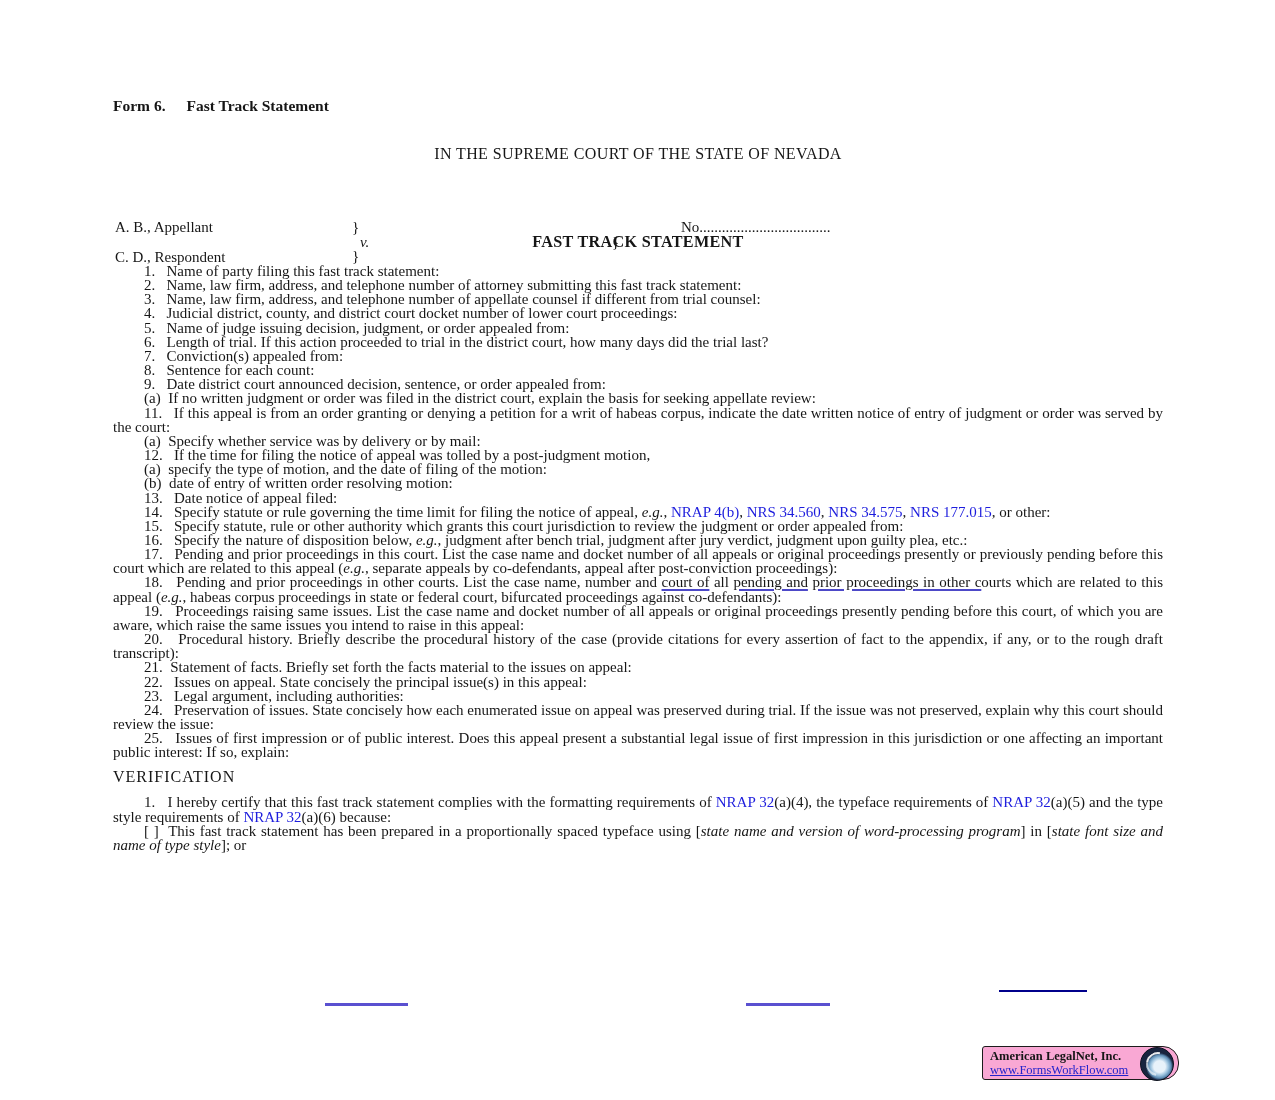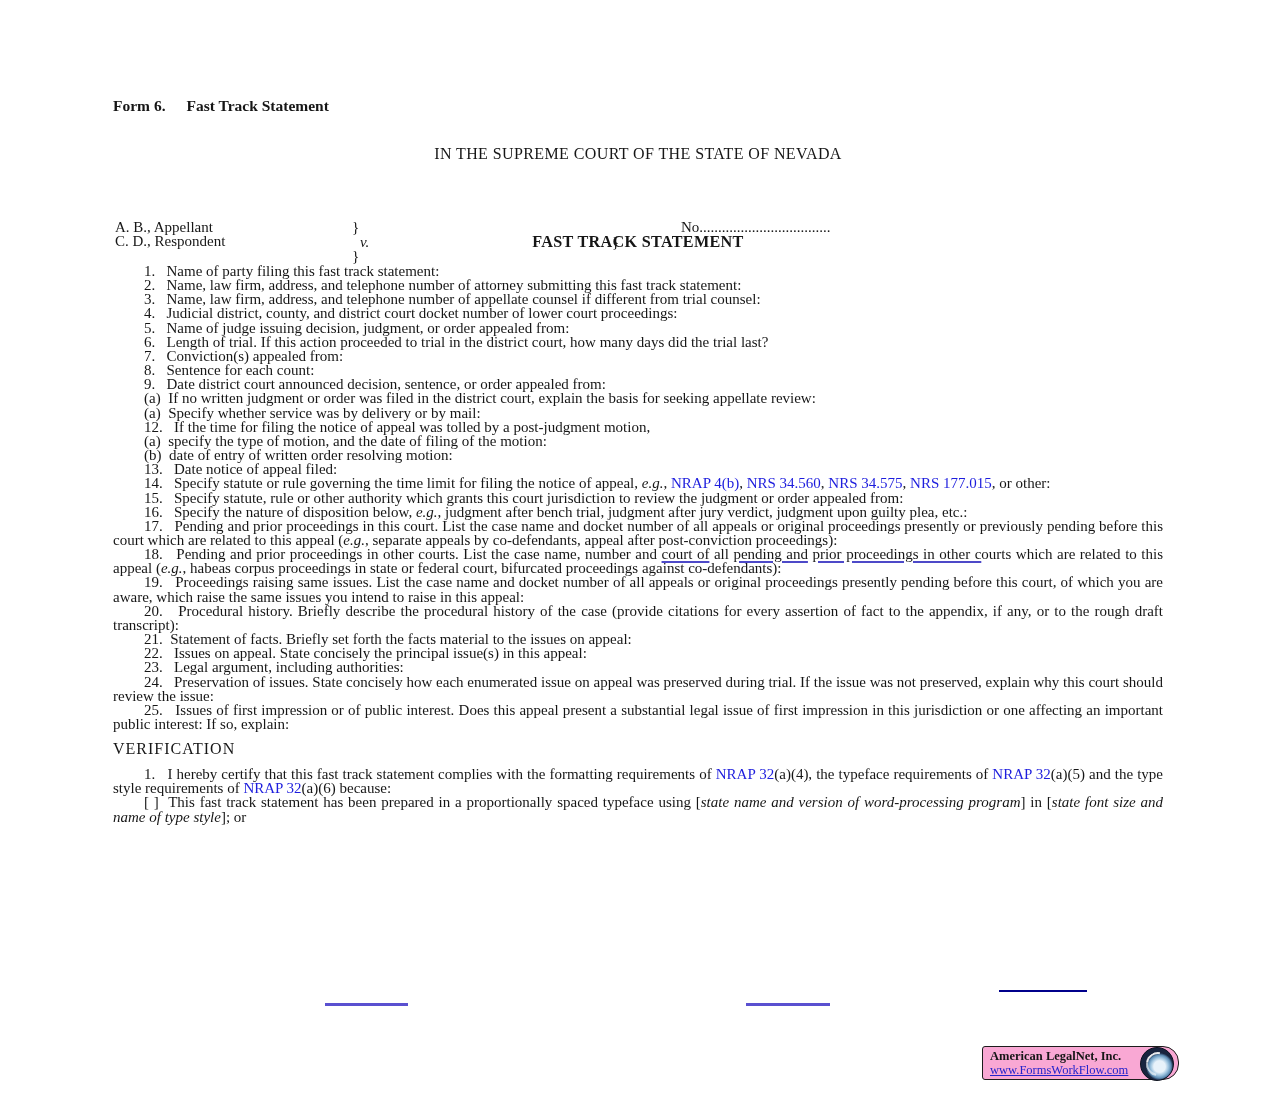--- a/index.html
+++ b/index.html
@@ -15,21 +15,21 @@
 
   .court-title { text-align:center; font-size:16px; margin-top:30px; letter-spacing:.4px; }
 
   .caption { position:relative; height:46px; margin-top:11px; font-size:15px; }
   .caption span { position:absolute; white-space:pre;margin-top:45px; }
   .cap-appellant  { left:2px;   top:0; }
   .cap-brace1     { left:239px; top:0; }
   .cap-no         { left:568px; top:0; }
   .cap-v          { left:247px; top:15px; font-style:italic; }
   .cap-brace2     { left:499px; top:15px; }
-  .cap-respondent { left:2px;   top:14px; }
+  .cap-respondent { left:2px;   top:30px; }
   .cap-brace3     { left:239px; top:29px; }
 
   .doc-title { text-align:center; font-size:16.2px; font-weight:bold; margin:13px 0 12px; letter-spacing:.3px; }
 
   .body-text p.para {
     margin:0; text-indent:31px; text-align:justify;
     font-size:15px; line-height:14.15px;
   }
   .seg-link   { color:#1d1ddd; }
   .seg-italic { font-style:italic; }
@@ -87,20 +87,21 @@
       <p class="para"><span>1.&nbsp;&nbsp; Name of party filing this fast track statement:</span></p>
       <p class="para"><span>2.&nbsp;&nbsp; Name, law firm, address, and telephone number of attorney submitting this fast track statement:</span></p>
       <p class="para"><span>3.&nbsp;&nbsp; Name, law firm, address, and telephone number of appellate counsel if different from trial counsel:</span></p>
       <p class="para"><span>4.&nbsp;&nbsp; Judicial district, county, and district court docket number of lower court proceedings:</span></p>
       <p class="para"><span>5.&nbsp;&nbsp; Name of judge issuing decision, judgment, or order appealed from:</span></p>
       <p class="para"><span>6.&nbsp;&nbsp; Length of trial. If this action proceeded to trial in the district court, how many days did the trial last?</span></p>
       <p class="para"><span>7.&nbsp;&nbsp; Conviction(s) appealed from:</span></p>
       <p class="para"><span>8.&nbsp;&nbsp; Sentence for each count:</span></p>
       <p class="para"><span>9.&nbsp;&nbsp; Date district court announced decision, sentence, or order appealed from:</span></p>
       <p class="para"><span>(a)&nbsp; If no written judgment or order was filed in the district court, explain the basis for seeking appellate review:</span></p>
+      <p class="para"><span>11.&nbsp;&nbsp; If this appeal is from an order granting or denying a petition for a writ of habeas corpus, indicate the date written notice of entry of judgment or order was served by the court:</span></p>
       <p class="para"><span>(a)&nbsp; Specify whether service was by delivery or by mail:</span></p>
       <p class="para"><span>12.&nbsp;&nbsp; If the time for filing the notice of appeal was tolled by a post-judgment motion,</span></p>
       <p class="para"><span>(a)&nbsp; specify the type of motion, and the date of filing of the motion:</span></p>
       <p class="para"><span>(b)&nbsp; date of entry of written order resolving motion:</span></p>
       <p class="para"><span>13.&nbsp;&nbsp; Date notice of appeal filed:</span></p>
       <p class="para"><span>14.&nbsp;&nbsp; Specify statute or rule governing the time limit for filing the notice of appeal, </span><span class="seg-italic">e.g.</span><span>, </span><span class="seg-link">NRAP 4(b)</span><span>, </span><span class="seg-link">NRS 34.560</span><span>, </span><span class="seg-link">NRS 34.575</span><span>, </span><span class="seg-link">NRS 177.015</span><span>, or other:</span></p>
       <p class="para"><span>15.&nbsp;&nbsp; Specify statute, rule or other authority which grants this court jurisdiction to review the judgment or order appealed from:</span></p>
       <p class="para"><span>16.&nbsp;&nbsp; Specify the nature of disposition below, </span><span class="seg-italic">e.g.</span><span>, judgment after bench trial, judgment after jury verdict, judgment upon guilty plea, etc.:</span></p>
       <p class="para"><span>17.&nbsp;&nbsp; Pending and prior proceedings in this court. List the case name and docket number of all appeals or original proceedings presently or previously pending before this court which are related to this appeal (</span><span class="seg-italic">e.g.</span><span>, separate appeals by co-defendants, appeal after post-conviction proceedings):</span></p>
       <p class="para"><span>18.&nbsp;&nbsp; Pending and prior proceedings in other courts. List the case name, number and </span><span class="seg-ul">court of</span><span> all </span><span class="seg-ul">pending and</span><span> </span><span class="seg-ul">prior proceedings in other c</span><span>ourts which are related to this appeal (</span><span class="seg-italic">e.g.</span><span>, habeas corpus proceedings in state or federal court, bifurcated proceedings against co-defendants):</span></p>

